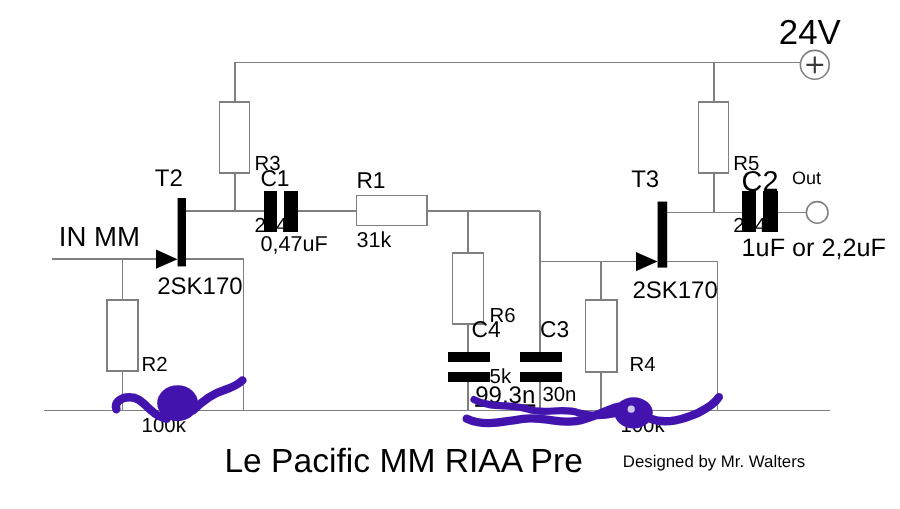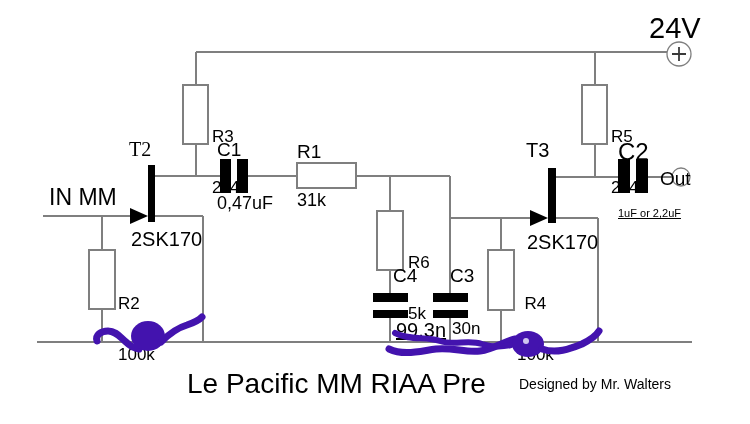--- a/index.html
+++ b/index.html
@@ -6,21 +6,21 @@
   #stage{
     position:relative;width:750px;height:424px;background:#ffffff;overflow:hidden;
     font-family:"Liberation Sans","DejaVu Sans",sans-serif;color:#000;
   }
   #circuit-svg,#scribble-svg{position:absolute;left:0;top:0;}
   #circuit-svg{z-index:1;}
   .lbl{position:absolute;z-index:2;white-space:pre;line-height:1.06;}
   #scribble-svg{z-index:3;pointer-events:none;}
   .t20{font-size:20px;}
   .t17{font-size:17px;line-height:17px;}
-  .big{font-size:19px;margin-top:28px;}
+  .big{font-size:15px;}
 </style>
 </head>
 <body>
 
 <div id="stage">
 
   <svg id="circuit-svg" width="750" height="424" viewBox="0 0 750 424">
     <g stroke="#7f7f7f" stroke-width="1.3" fill="none" shape-rendering="crispEdges">
 
       <path d="M196,52 H667"></path>
@@ -90,21 +90,21 @@
     <circle cx="679" cy="54" r="12" fill="#ffffff" stroke="#7f7f7f" stroke-width="1.3"></circle>
     <path d="M672,54 H686 M679,47 V61" stroke="#3a3a3a" stroke-width="1.8" fill="none"></path>
 
     <circle cx="681" cy="177" r="9" fill="#ffffff" stroke="#7f7f7f" stroke-width="1.3"></circle>
   </svg>
 
   <div class="lbl" style="left:649px;top:13px;font-size:29px;">24V</div>
   <div class="lbl" style="left:49px;top:185px;font-size:23px;">IN MM</div>
   <div class="lbl big" style="left:660px;top:141px;">Out</div>
 
-  <div class="lbl t20" style="left:129px;top:139px;font-family:Liberation Serif, serif;">T2</div>
+  <div class="lbl t20" style="left:129px;top:139px;">T2</div>
   <div class="lbl t20" style="left:131px;top:229px;">2SK170</div>
   <div class="lbl t20" style="left:526px;top:140px;">T3</div>
   <div class="lbl t20" style="left:527px;top:232px;">2SK170</div>
 
   <div class="lbl t17" style="left:212px;top:94px;">
     <div>R3</div>
     <div>2k4</div>
   </div>
   <div class="lbl t17" style="left:611px;top:94px;">
     <div>R5</div>
@@ -121,21 +121,21 @@
   <div class="lbl t17" style="left:517px;top:261px;text-align:center;">
     <div>R4</div>
     <div>100k</div>
   </div>
   <div class="lbl" style="left:297px;top:142px;font-size:19px;">R1</div>
   <div class="lbl" style="left:297px;top:191px;font-size:18px;">31k</div>
 
   <div class="lbl" style="left:217px;top:140px;font-size:19px;">C1</div>
   <div class="lbl" style="left:217px;top:194px;font-size:18px;">0,47uF</div>
   <div class="lbl" style="left:618px;top:139px;font-size:24px;">C2</div>
-  <div class="lbl" style="left:618px;top:208px;font-size:11px;text-decoration:underline;">1uF or 2,2uF</div>
+  <div class="lbl" style="left:618px;top:196px;font-size:21px;">1uF or 2,2uF</div>
   <div class="lbl" style="left:393px;top:266px;font-size:19px;">C4</div>
   <div class="lbl" style="left:396px;top:320px;font-size:20px;text-decoration:underline;">99,3n</div>
   <div class="lbl" style="left:450px;top:266px;font-size:19px;">C3</div>
   <div class="lbl" style="left:452px;top:320px;font-size:17px;">30n</div>
 
   <div class="lbl" style="left:187px;top:369px;font-size:28px;">Le Pacific MM RIAA Pre</div>
   <div class="lbl" style="left:519px;top:377px;font-size:14px;">Designed by Mr. Walters</div>
 
   <svg id="scribble-svg" width="750" height="424" viewBox="0 0 750 424">
     <g stroke="#4313ae" fill="none" stroke-linecap="round" stroke-linejoin="round">

